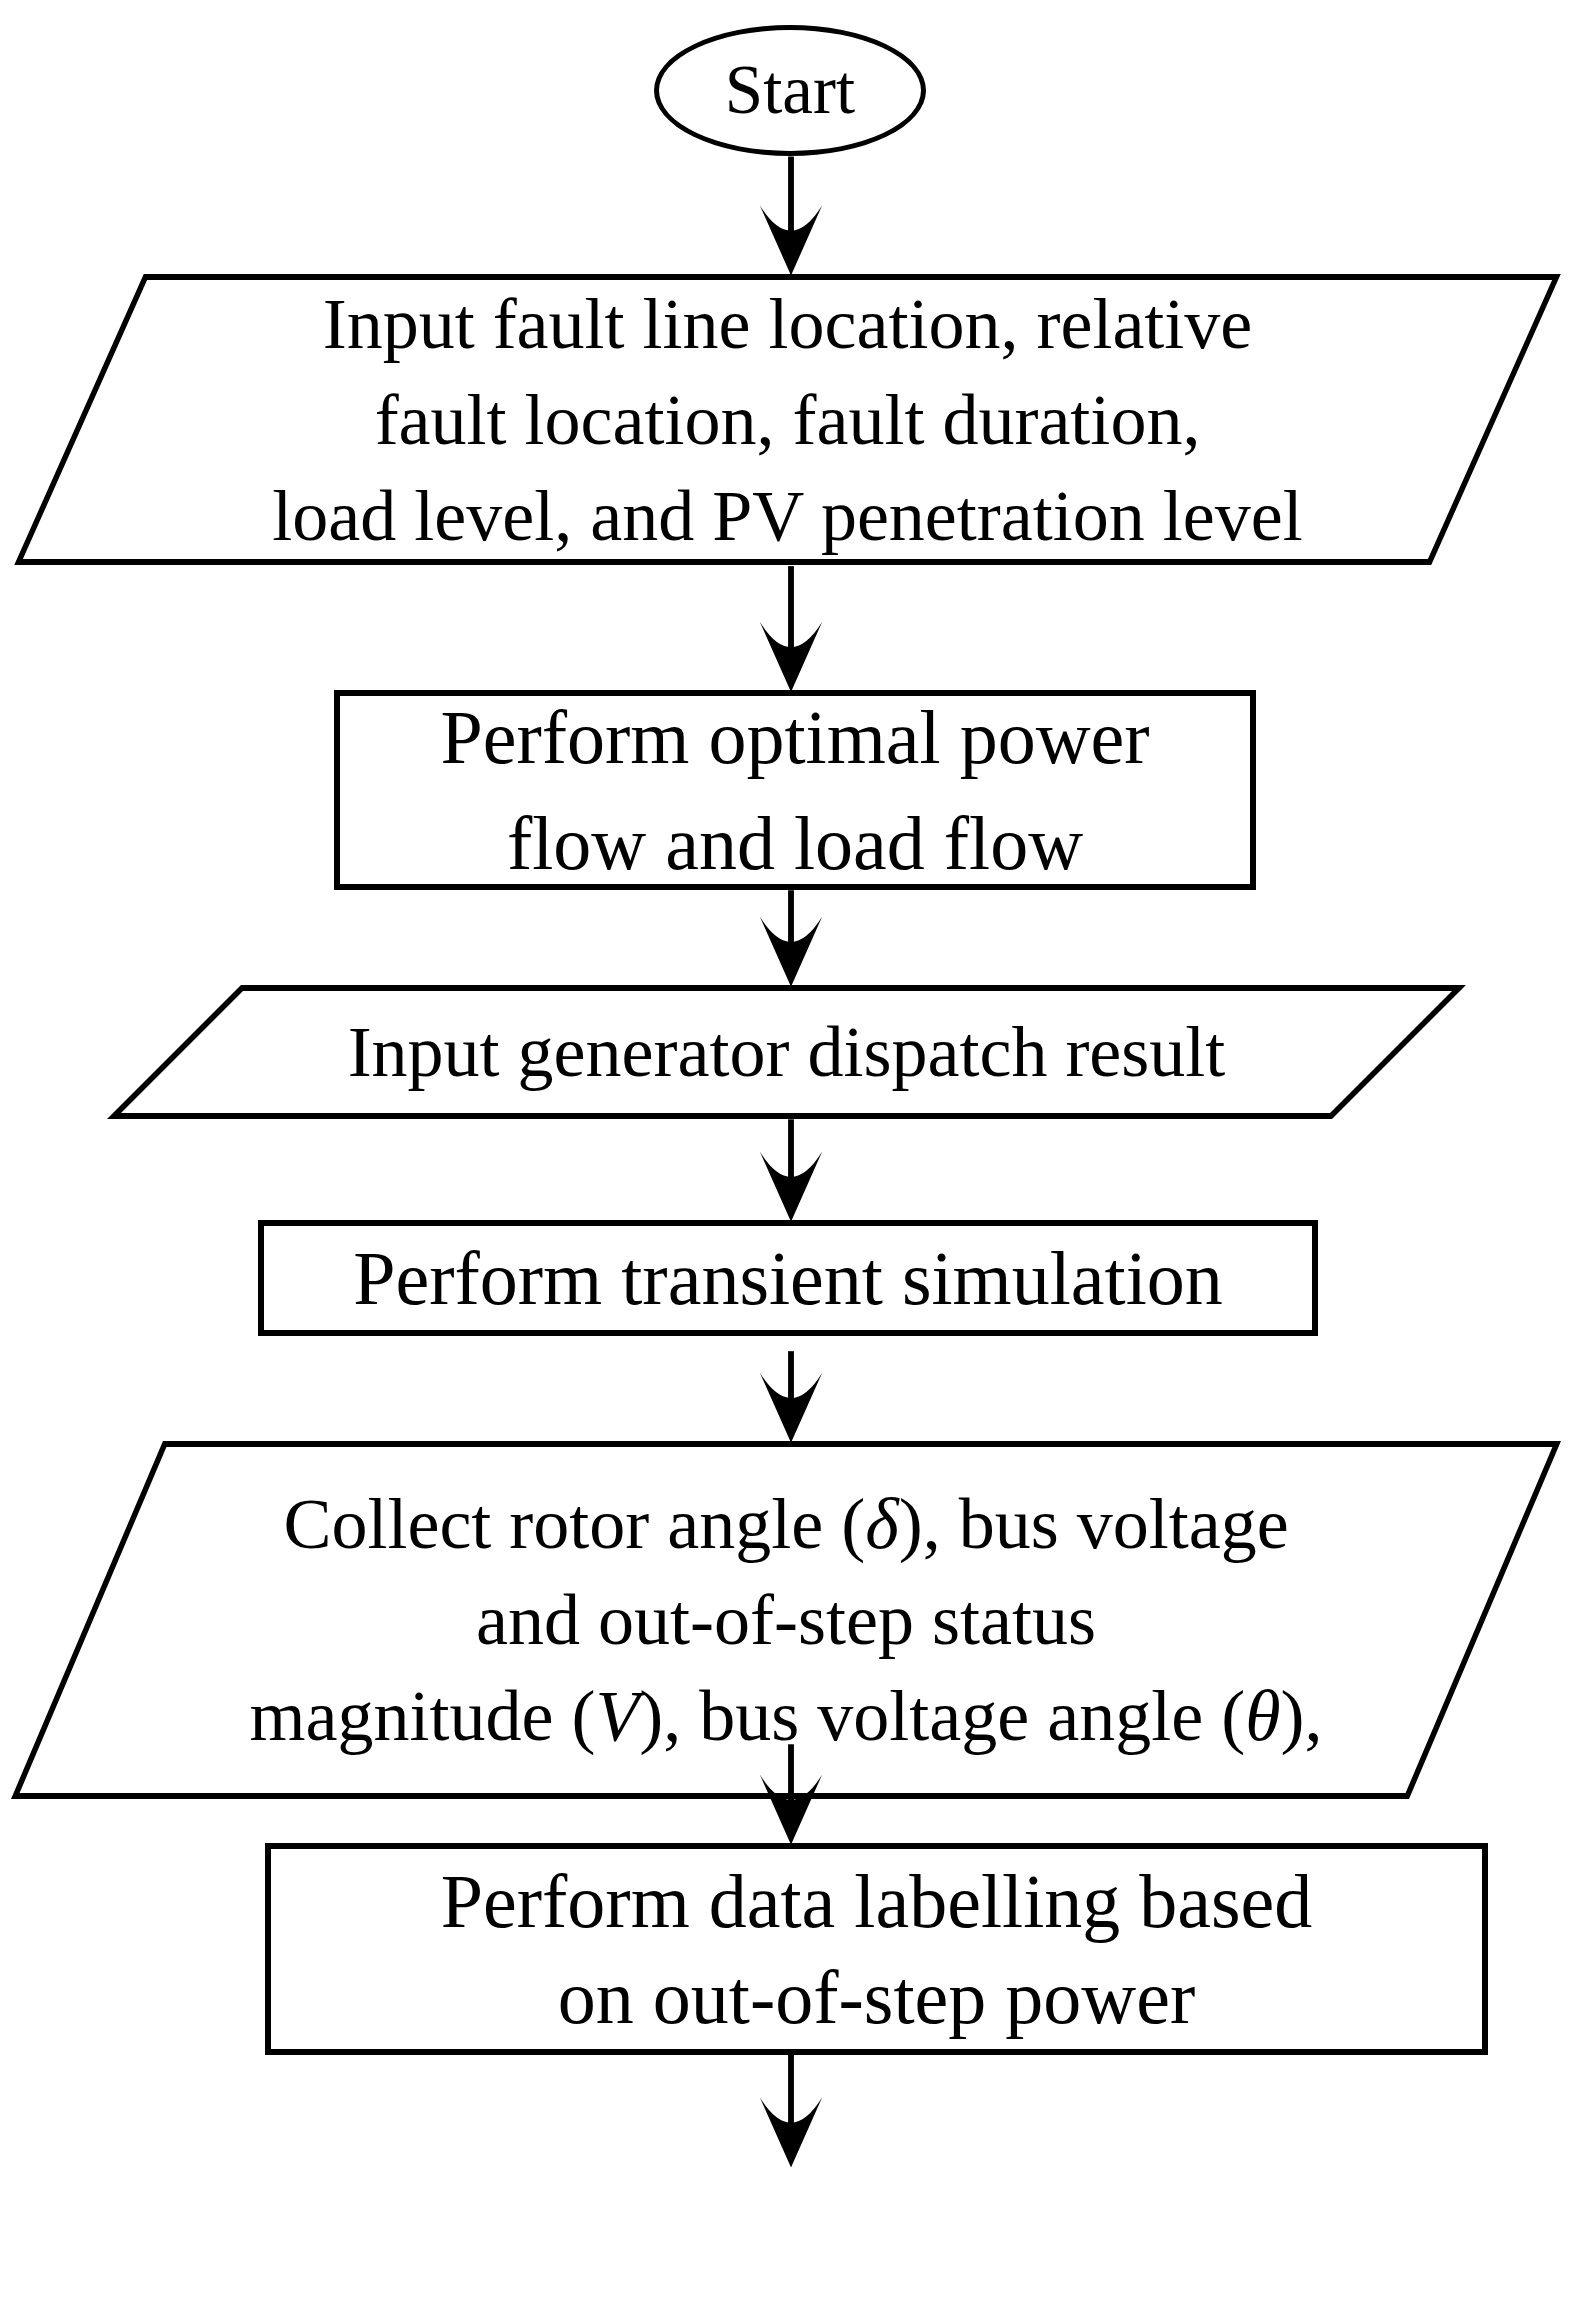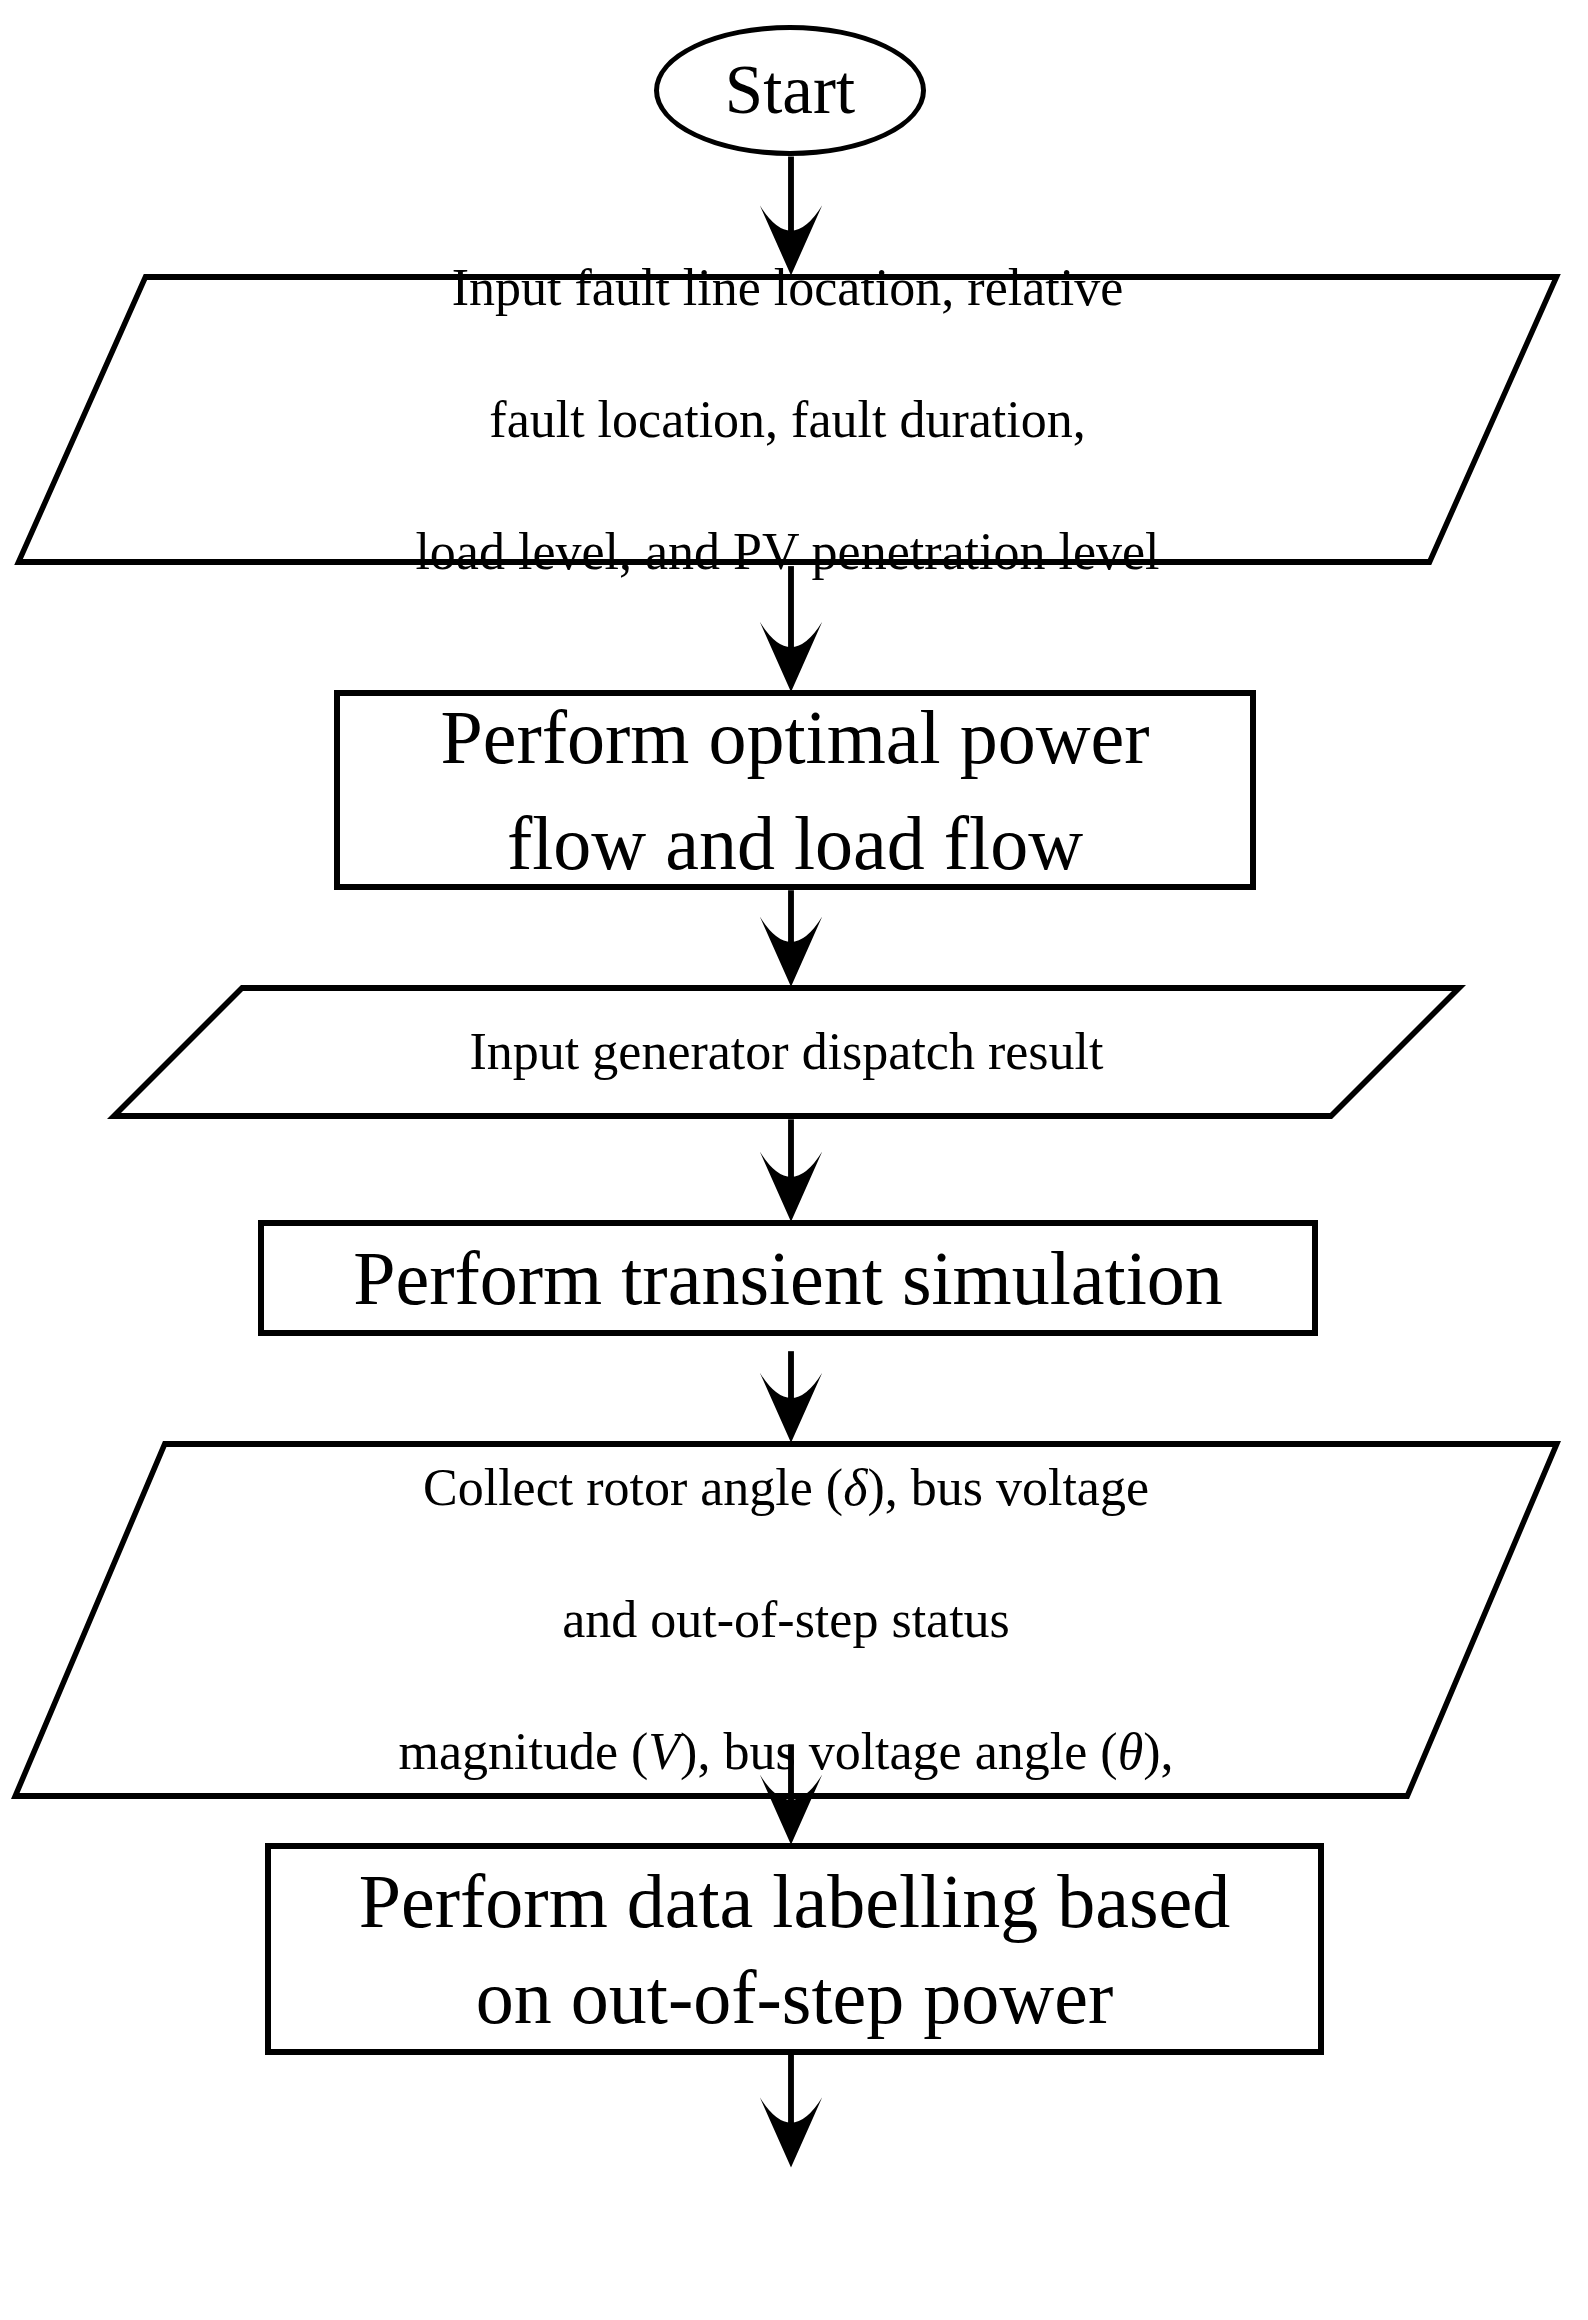--- a/index.html
+++ b/index.html
@@ -51,23 +51,22 @@
     box-sizing: border-box;
   }
   .para .text {
     position: relative;
     width: 100%; height: 100%;
     display: flex;
     flex-direction: column;
     align-items: center;
     justify-content: center;
     text-align: center;
-    font-size: 52px;
+    font-size: 72px;
     line-height: 96px;
-    gap: 36px;
   }
 
   .arrow { position: absolute; }
   .arrow rect, .arrow path { fill: var(--ink); }
 
   
   #n-start    { left: 654px; top: 24.5px;   width: 272px;  height: 131px; }
   #a1         { left: 752px; top: 156px; }
   #n-input1   { left: 79px;  top: 274px;  width: 1417px; height: 291px; }
   #n-input1 .shape { transform: skewX(-24deg); }
@@ -75,21 +74,21 @@
   #n-process1 { left: 334px; top: 690px;  width: 922px;  height: 200px; gap: 10px; }
   #a3         { left: 752px; top: 890px; }
   #n-input2   { left: 174px; top: 985px; width: 1225px; height: 134px; }
   #n-input2 .shape { transform: skewX(-45deg); border-left-width: 8.8px; border-right-width: 8.8px; }
   #a4         { left: 752px; top: 1119px; }
   #n-process2 { left: 258px; top: 1220px; width: 1060px; height: 116px; }
   #a5         { left: 752px; top: 1351px; }
   #n-collect  { left: 87px;  top: 1441px; width: 1398px; height: 358px; }
   #n-collect .shape { transform: skewX(-23deg); }
   #a6         { left: 752px; top: 1744px; }
-  #n-process3 { left: 265px; top: 1843px; width: 1059px; height: 212px; }
+  #n-process3 { left: 265px; top: 1843px; width: 1223px; height: 212px; }
   #a7         { left: 752px; top: 2054px; }
   #n-end      { left: 649px; top: 2166px; width: 257px;  height: 133px; }
 </style>
 </head>
 <body>
 
 <div class="canvas">
 
   <div class="node terminator" id="n-start">
     <span>Start</span>

